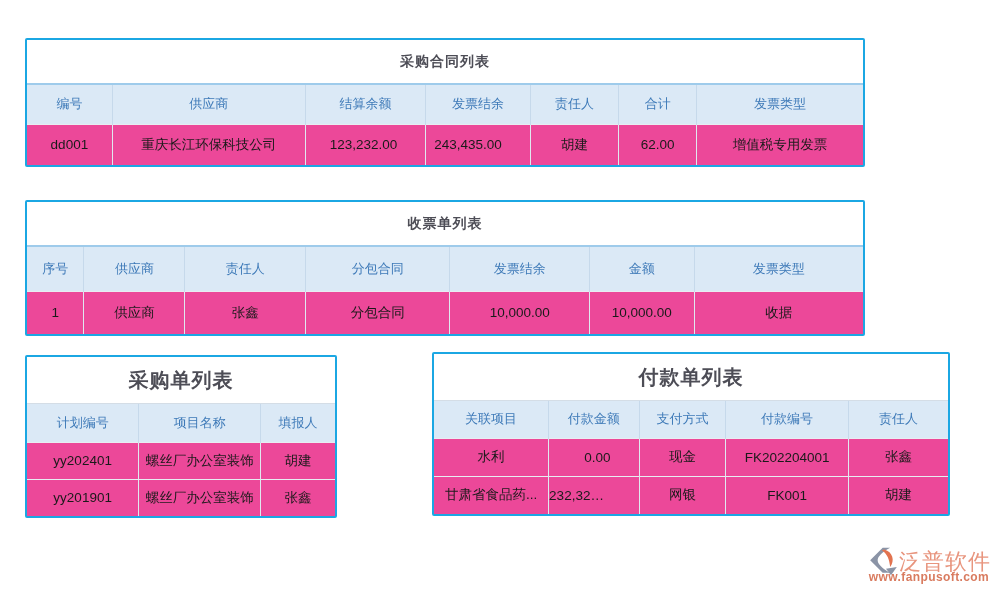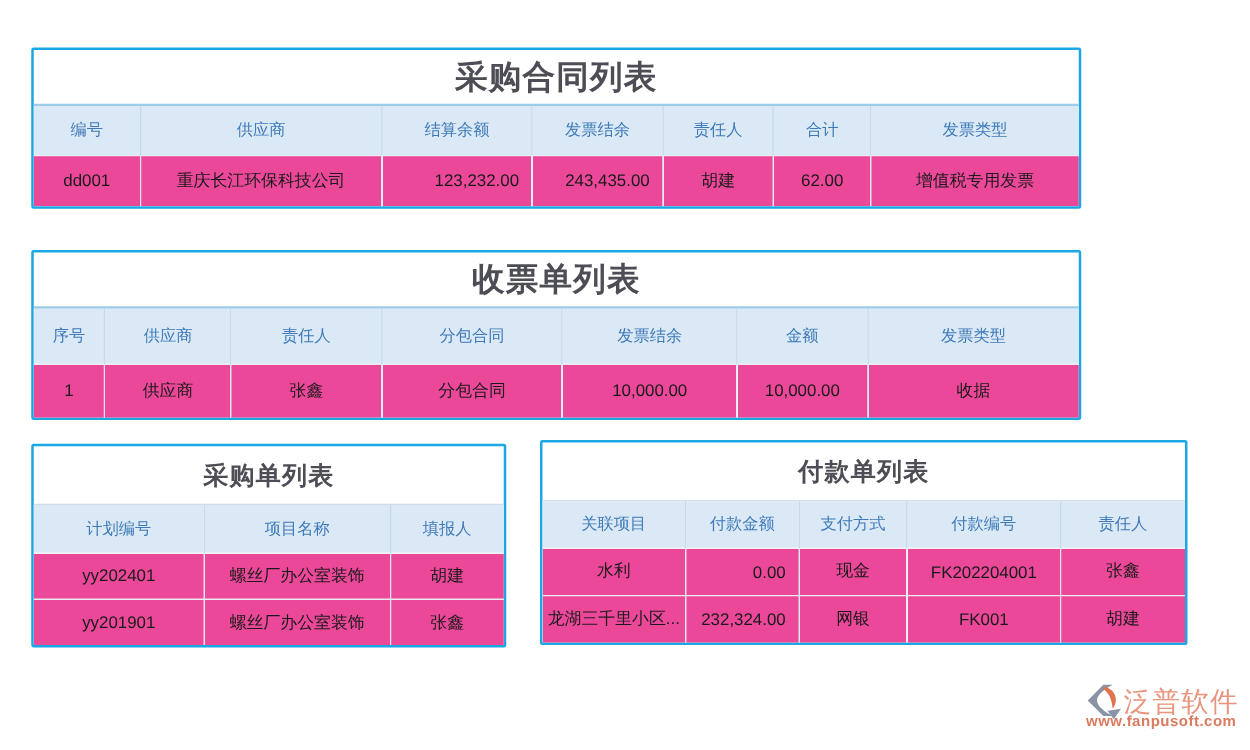--- a/index.html
+++ b/index.html
@@ -19,48 +19,48 @@
     position:relative; overflow:hidden; background:#ffffff;
     font-family:"Liberation Sans","DejaVu Sans",sans-serif;
   }
   .panel{
     position:absolute; background:#fff;
     border:2px solid var(--table-border,#1ba7e3);
     border-radius:2px;
   }
   .panel-title{
     display:flex; align-items:center; justify-content:center;
-    font-size:26px; font-weight:bold; color:var(--title-text,#4d4d56);
+    font-size:14px; font-weight:bold; color:var(--title-text,#4d4d56);
     letter-spacing:1px;
   }
   .wide .panel-title{height:45px; border-bottom:2px solid #9ecbeb;}
   .small .panel-title{height:47px; font-size:20px; border-bottom:1px solid #d4dde6;}
   table{width:100%; border-collapse:collapse; table-layout:fixed;}
   th{
     background:var(--header-bg,#dbe9f6); color:var(--header-text,#3e7ab8);
     font-weight:normal; font-size:13px;
     border-left:1px solid #c6d9eb;
   }
   th:first-child{border-left:none;}
   td{
     font-size:13.5px; color:var(--data-text,#1a1a1a);
     border-left:1px solid #e0e8f0; border-top:1px solid #e8edf2;
     overflow:hidden; white-space:nowrap; text-overflow:ellipsis;
     background:#ec4899;
   }
   td:first-child{border-left:none;}
   .al-c{text-align:center;}
-  .al-r{text-align:right; padding-right:10px;}
+  .al-r{text-align:right; padding-right:28px;}
   .p1 th{height:39px;} .p1 td{height:41px;}
   .p2 th{height:44px;} .p2 td{height:43px;}
   .p3 th{height:38px;} .p3 td{height:37px;}
   .p4 th{height:37px;} .p4 td{height:38px;}
   .p1{left:25px; top:38px; width:840px;}
   .p2{left:25px; top:200px; width:840px;}
-  .p3{left:25px; top:355px; width:380px;}
+  .p3{left:25px; top:355px; width:312px;}
   .p4{left:432px; top:352px; width:518px;}
   .logo{
     position:absolute; left:864px; top:547px; width:128px;
     cursor:pointer; line-height:1;
   }
   .logo-top{display:flex; align-items:center;}
   .logo-top svg{flex:0 0 auto; margin-right:1px;}
   .logo-name{
     font-size:22px; font-weight:normal; color:var(--logo-text,#e8957e);
     letter-spacing:1px; white-space:nowrap;
@@ -201,21 +201,21 @@
       </thead>
       <tbody>
         <tr>
           <td class="al-c">水利</td>
           <td class="al-r">0.00</td>
           <td class="al-c">现金</td>
           <td class="al-c">FK202204001</td>
           <td class="al-c">张鑫</td>
         </tr>
         <tr>
-          <td class="al-c">龙湖三千里小区...</td>
+          <td class="al-c">甘肃省食品药...</td>
           <td class="al-r">232,324.00</td>
           <td class="al-c">网银</td>
           <td class="al-c">FK001</td>
           <td class="al-c">胡建</td>
         </tr>
       </tbody>
     </table>
 </div>
 
 <div class="logo">

